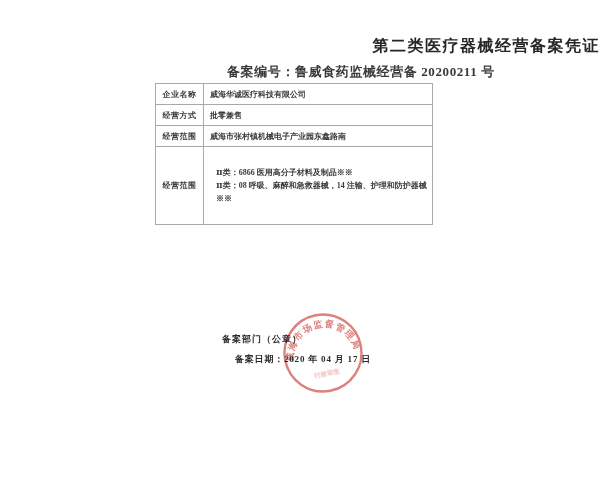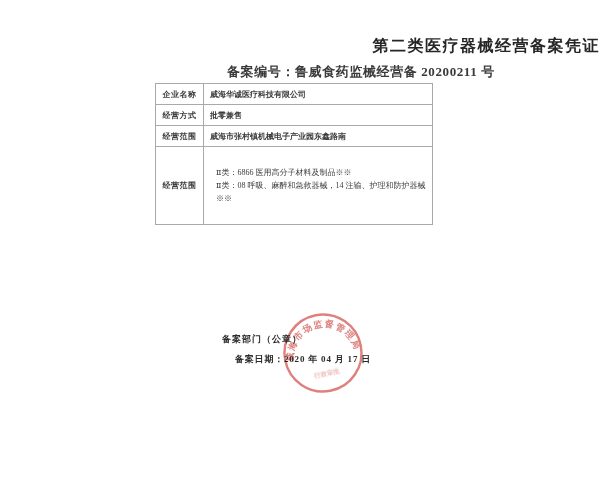--- a/index.html
+++ b/index.html
@@ -50,21 +50,21 @@
     letter-spacing: 0.5px;
   }
   td.val {
     font-size: 8px;
     font-weight: 600;
     color: #3a3a3a;
     padding-left: 6px;
   }
   tr.scope-row td { height: 78px; }
   .scope-lines { line-height: 13px; padding-left: 6px; }
-  .scope-lines span { display: block; font-size: 8px; font-weight: 400; color:#3a3a3a; }
+  .scope-lines span { display: block; font-size: 8px; font-weight: 700; color:#3a3a3a; }
   .dept {
     position: absolute;
     left: 222px; top: 333px;
     font-size: 9px;
     font-weight: 700;
     color: #2b2b2b;
     letter-spacing: 1px;
     z-index: 3;
     font-family: Liberation Serif, serif;
   }

